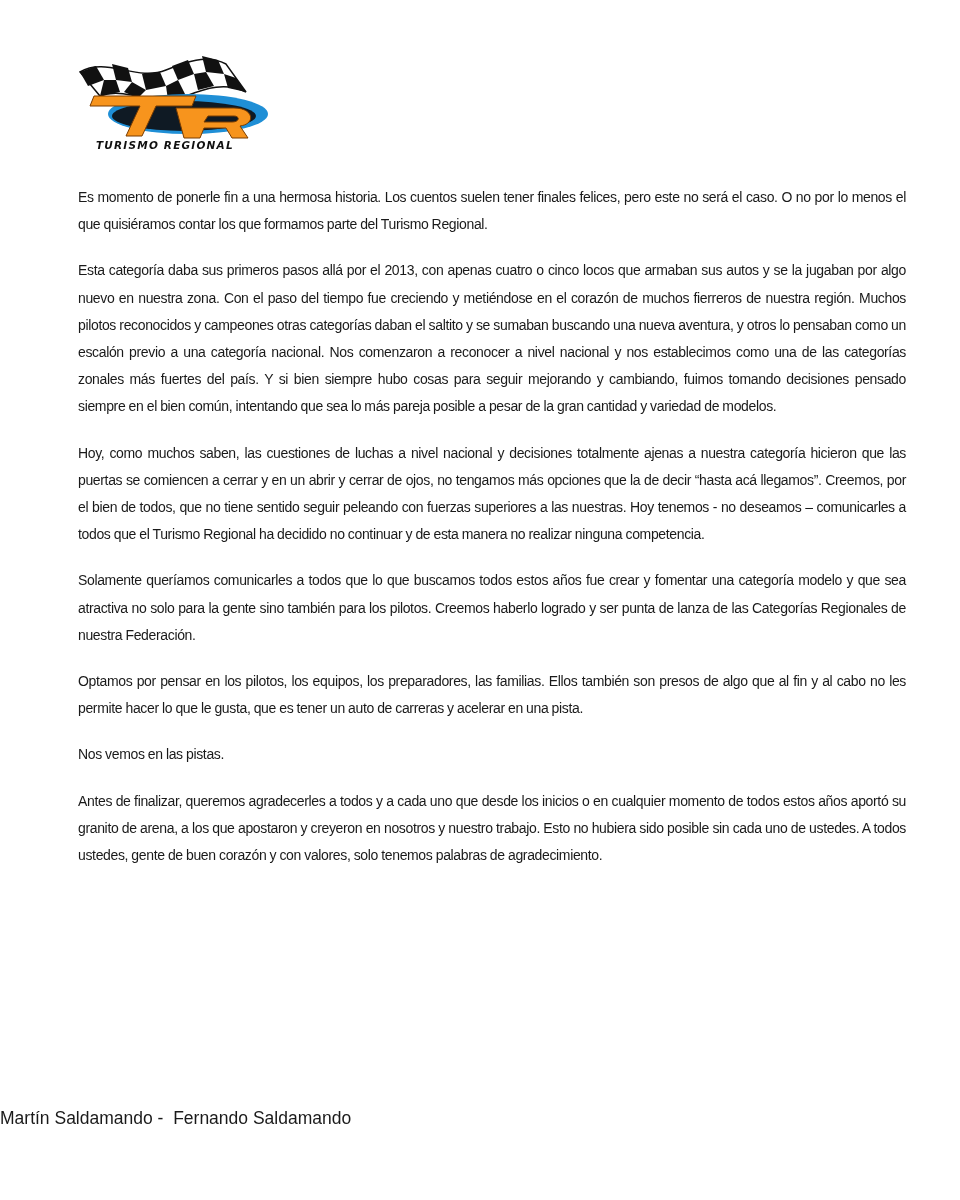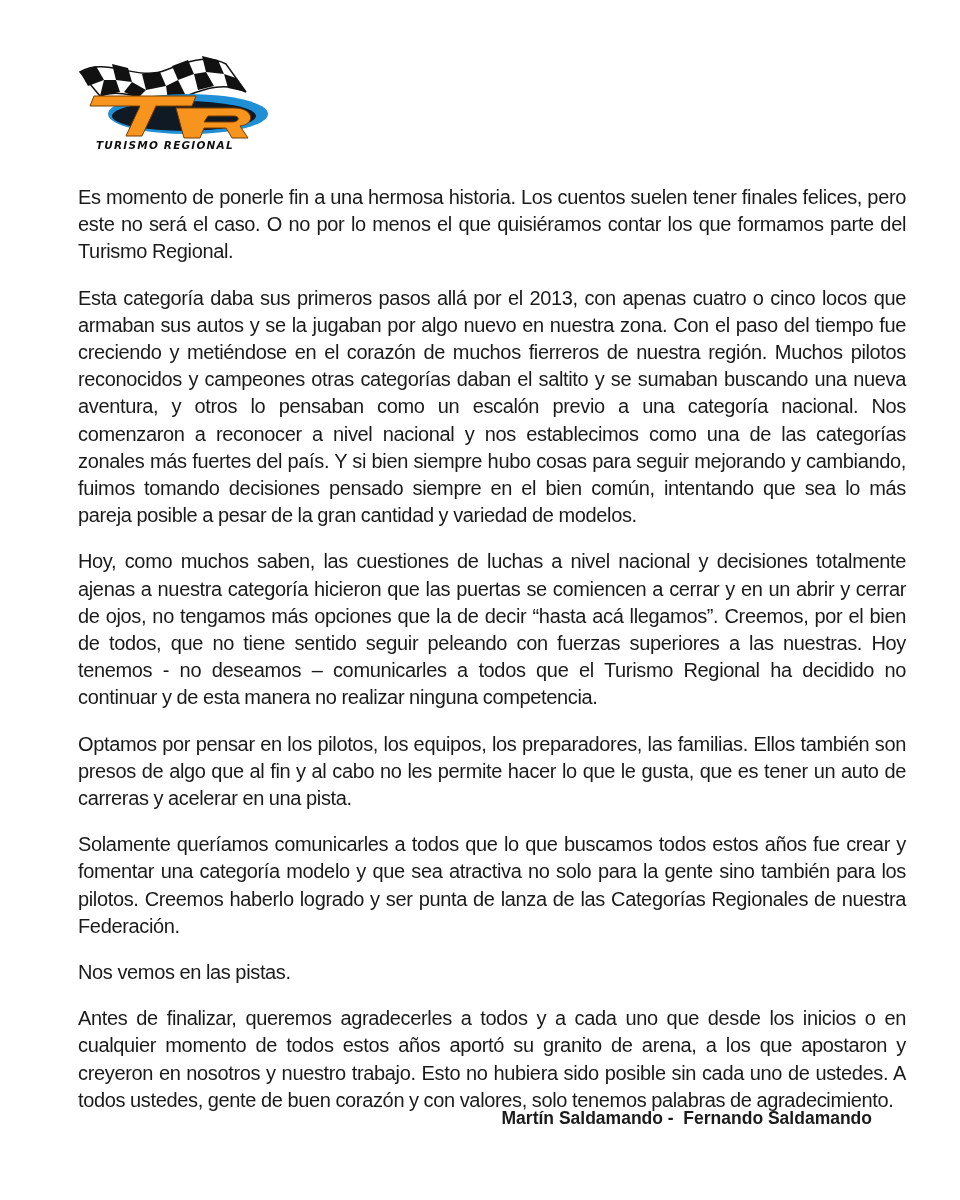--- a/index.html
+++ b/index.html
@@ -25,34 +25,34 @@
     }
     .logo svg { display: block; }
     .letter {
       position: absolute;
       left: 78px;
       top: 184px;
       width: 828px;
     }
     .para {
       margin: 0 0 19px 0;
-      font-size: 20px;
+      font-size: 14px;
       line-height: 27.2px;
       text-align: justify;
       letter-spacing: -0.35px;
       word-spacing: -0.3px;
       font-stretch: condensed;
     }
     .signature {
       position: absolute;
       left: 0;
       width: 872px;
       top: 1108px;
-      text-align: right;
-      font-weight: bold;
+      text-align: left;
+      font-weight: normal;
       font-size: 17.5px;
       white-space: pre;
       color: #1a1a1a;
     }
   </style>
 </head>
 <body>
 
 <div class="logo">
   <svg width="196" height="100" viewBox="0 0 196 100">
@@ -81,19 +81,19 @@
       <path d="M100 56 L158 56 C178 56, 180 72, 164 74 L172 86 L156 86 L150 76 L128 76 L124 86 L108 86 Z M132 64 L128 70 L156 70 C164 70, 164 64, 158 64 Z" fill="#f7941d" stroke="#7a3c00" stroke-width="1" fill-rule="evenodd"></path>
     </g>
     <text x="20" y="97" font-family="'DejaVu Sans', sans-serif" font-size="10.5" font-weight="bold" font-style="italic" fill="#111" letter-spacing="1.2">TURISMO REGIONAL</text>
   </svg>
 </div>
 
 <div class="letter">
   <p class="para">Es momento de ponerle fin a una hermosa historia. Los cuentos suelen tener finales felices, pero este no será el caso. O no por lo menos el que quisiéramos contar los que formamos parte del Turismo Regional.</p>
   <p class="para">Esta categoría daba sus primeros pasos allá por el 2013, con apenas cuatro o cinco locos que armaban sus autos y se la jugaban por algo nuevo en nuestra zona. Con el paso del tiempo fue creciendo y metiéndose en el corazón de muchos fierreros de nuestra región. Muchos pilotos reconocidos y campeones otras categorías daban el saltito y se sumaban buscando una nueva aventura, y otros lo pensaban como un escalón previo a una categoría nacional. Nos comenzaron a reconocer a nivel nacional y nos establecimos como una de las categorías zonales más fuertes del país. Y si bien siempre hubo cosas para seguir mejorando y cambiando, fuimos tomando decisiones pensado siempre en el bien común, intentando que sea lo más pareja posible a pesar de la gran cantidad y variedad de modelos.</p>
   <p class="para">Hoy, como muchos saben, las cuestiones de luchas a nivel nacional y decisiones totalmente ajenas a nuestra categoría hicieron que las puertas se comiencen a cerrar y en un abrir y cerrar de ojos, no tengamos más opciones que la de decir “hasta acá llegamos”. Creemos, por el bien de todos, que no tiene sentido seguir peleando con fuerzas superiores a las nuestras. Hoy tenemos - no deseamos – comunicarles a todos que el Turismo Regional ha decidido no continuar y de esta manera no realizar ninguna competencia.</p>
+  <p class="para">Solamente queríamos comunicarles a todos que lo que buscamos todos estos años fue crear y fomentar una categoría modelo y que sea atractiva no solo para la gente sino también para los pilotos. Creemos haberlo logrado y ser punta de lanza de las Categorías Regionales de nuestra Federación.</p>
   <p class="para">Optamos por pensar en los pilotos, los equipos, los preparadores, las familias. Ellos también son presos de algo que al fin y al cabo no les permite hacer lo que le gusta, que es tener un auto de carreras y acelerar en una pista.</p>
-  <p class="para">Solamente queríamos comunicarles a todos que lo que buscamos todos estos años fue crear y fomentar una categoría modelo y que sea atractiva no solo para la gente sino también para los pilotos. Creemos haberlo logrado y ser punta de lanza de las Categorías Regionales de nuestra Federación.</p>
   <p class="para">Nos vemos en las pistas.</p>
   <p class="para">Antes de finalizar, queremos agradecerles a todos y a cada uno que desde los inicios o en cualquier momento de todos estos años aportó su granito de arena, a los que apostaron y creyeron en nosotros y nuestro trabajo. Esto no hubiera sido posible sin cada uno de ustedes. A todos ustedes, gente de buen corazón y con valores, solo tenemos palabras de agradecimiento.</p>
 </div>
 
 <div class="signature">Martín Saldamando -  Fernando Saldamando</div>
 
 </body></html>

